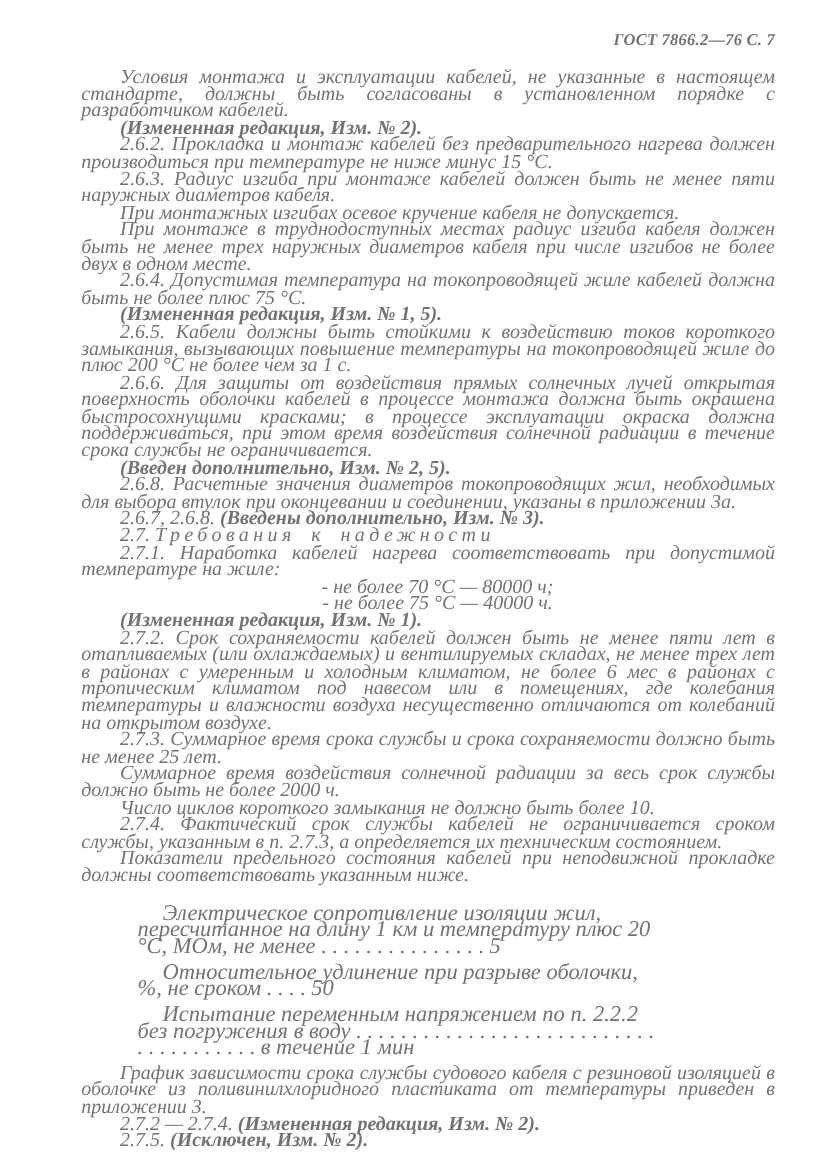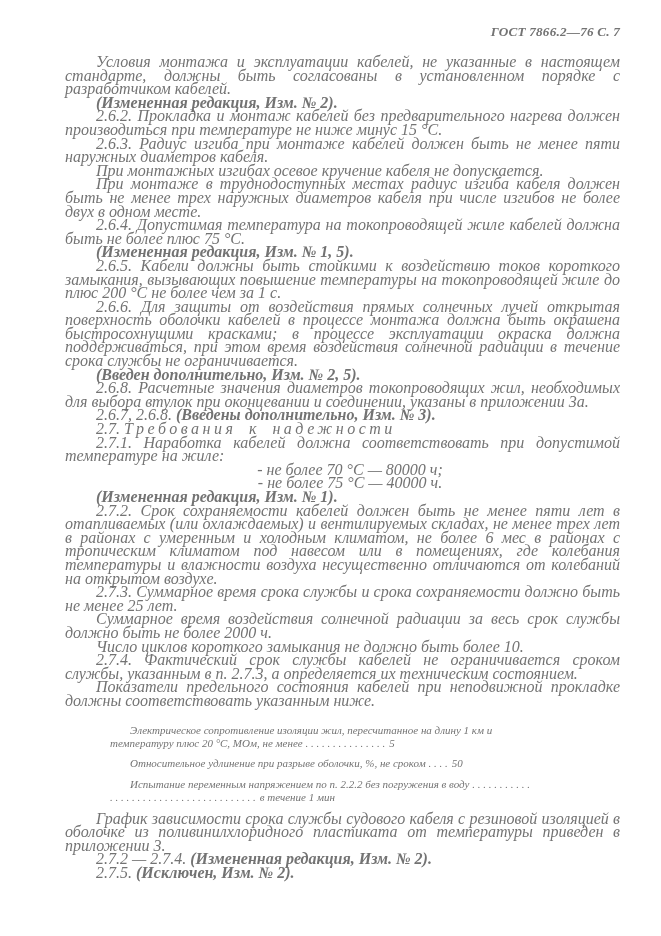--- a/index.html
+++ b/index.html
@@ -28,21 +28,21 @@
     line-height:13.6px;
     text-align:justify;
     text-indent:31px;
   }
   .bold { font-weight:bold; }
   p.item { text-indent:15px; text-align:center; }
   .heading .spaced { letter-spacing:3.5px; word-spacing:5px; }
   .spec {
     margin:16px 0 0 45px;
     width:420px;
-    font-size:11px;
+    font-size:18px;
     line-height:13.4px;
   }
   .spec-item { margin-bottom:7px; text-indent:20px; text-align:left; }
   .spec-item .dots { white-space:normal; }
   .spec-item .val { padding-left:4px; }
   .gap-lg { margin-top:30px; }
 </style>
 </head>
 <body>
 
@@ -62,21 +62,21 @@
   <p class="para bold">(Измененная редакция, Изм. № 1, 5).</p>
   <p class="para">2.6.5. Кабели должны быть стойкими к воздействию токов короткого замыкания, вызывающих повышение температуры на токопроводящей жиле до плюс 200 °С не более чем за 1 с.</p>
   <p class="para">2.6.6. Для защиты от воздействия прямых солнечных лучей открытая поверхность оболочки кабелей в процессе монтажа должна быть окрашена быстросохнущими красками; в процессе эксплуатации окраска должна поддерживаться, при этом время воздействия солнечной радиации в течение срока службы не ограничивается.</p>
   <p class="para bold">(Введен дополнительно, Изм. № 2, 5).</p>
   <p class="para">2.6.8. Расчетные значения диаметров токопроводящих жил, необходимых для выбора втулок при оконцевании и соединении, указаны в приложении 3а.</p>
 
   <p class="para"><span>2.6.7, 2.6.8. </span><span class="bold">(Введены дополнительно, Изм. № 3).</span></p>
 
   <p class="para heading"><span>2.7. </span><span class="spaced">Требования к надежности</span></p>
 
-  <p class="para">2.7.1. Наработка кабелей должна соответствовать при допустимой температуре на жиле:</p>
+  <p class="para">2.7.1. Наработка кабелей нагрева соответствовать при допустимой температуре на жиле:</p>
   <p class="para item">- не более 70 °С — 80000 ч;</p>
   <p class="para item">- не более 75 °С — 40000 ч.</p>
   <p class="para bold">(Измененная редакция, Изм. № 1).</p>
   <p class="para">2.7.2. Срок сохраняемости кабелей должен быть не менее пяти лет в отапливаемых (или охлаждаемых) и вентилируемых складах, не менее трех лет в районах с умеренным и холодным климатом, не более 6 мес в районах с тропическим климатом под навесом или в помещениях, где колебания температуры и влажности воздуха несущественно отличаются от колебаний на открытом воздухе.</p>
   <p class="para">2.7.3. Суммарное время срока службы и срока сохраняемости должно быть не менее 25 лет.</p>
   <p class="para">Суммарное время воздействия солнечной радиации за весь срок службы должно быть не более 2000 ч.</p>
   <p class="para">Число циклов короткого замыкания не должно быть более 10.</p>
   <p class="para">2.7.4. Фактический срок службы кабелей не ограничивается сроком службы, указанным в п. 2.7.3, а определяется их техническим состоянием.</p>
   <p class="para">Показатели предельного состояния кабелей при неподвижной прокладке должны соответствовать указанным ниже.</p>
 

